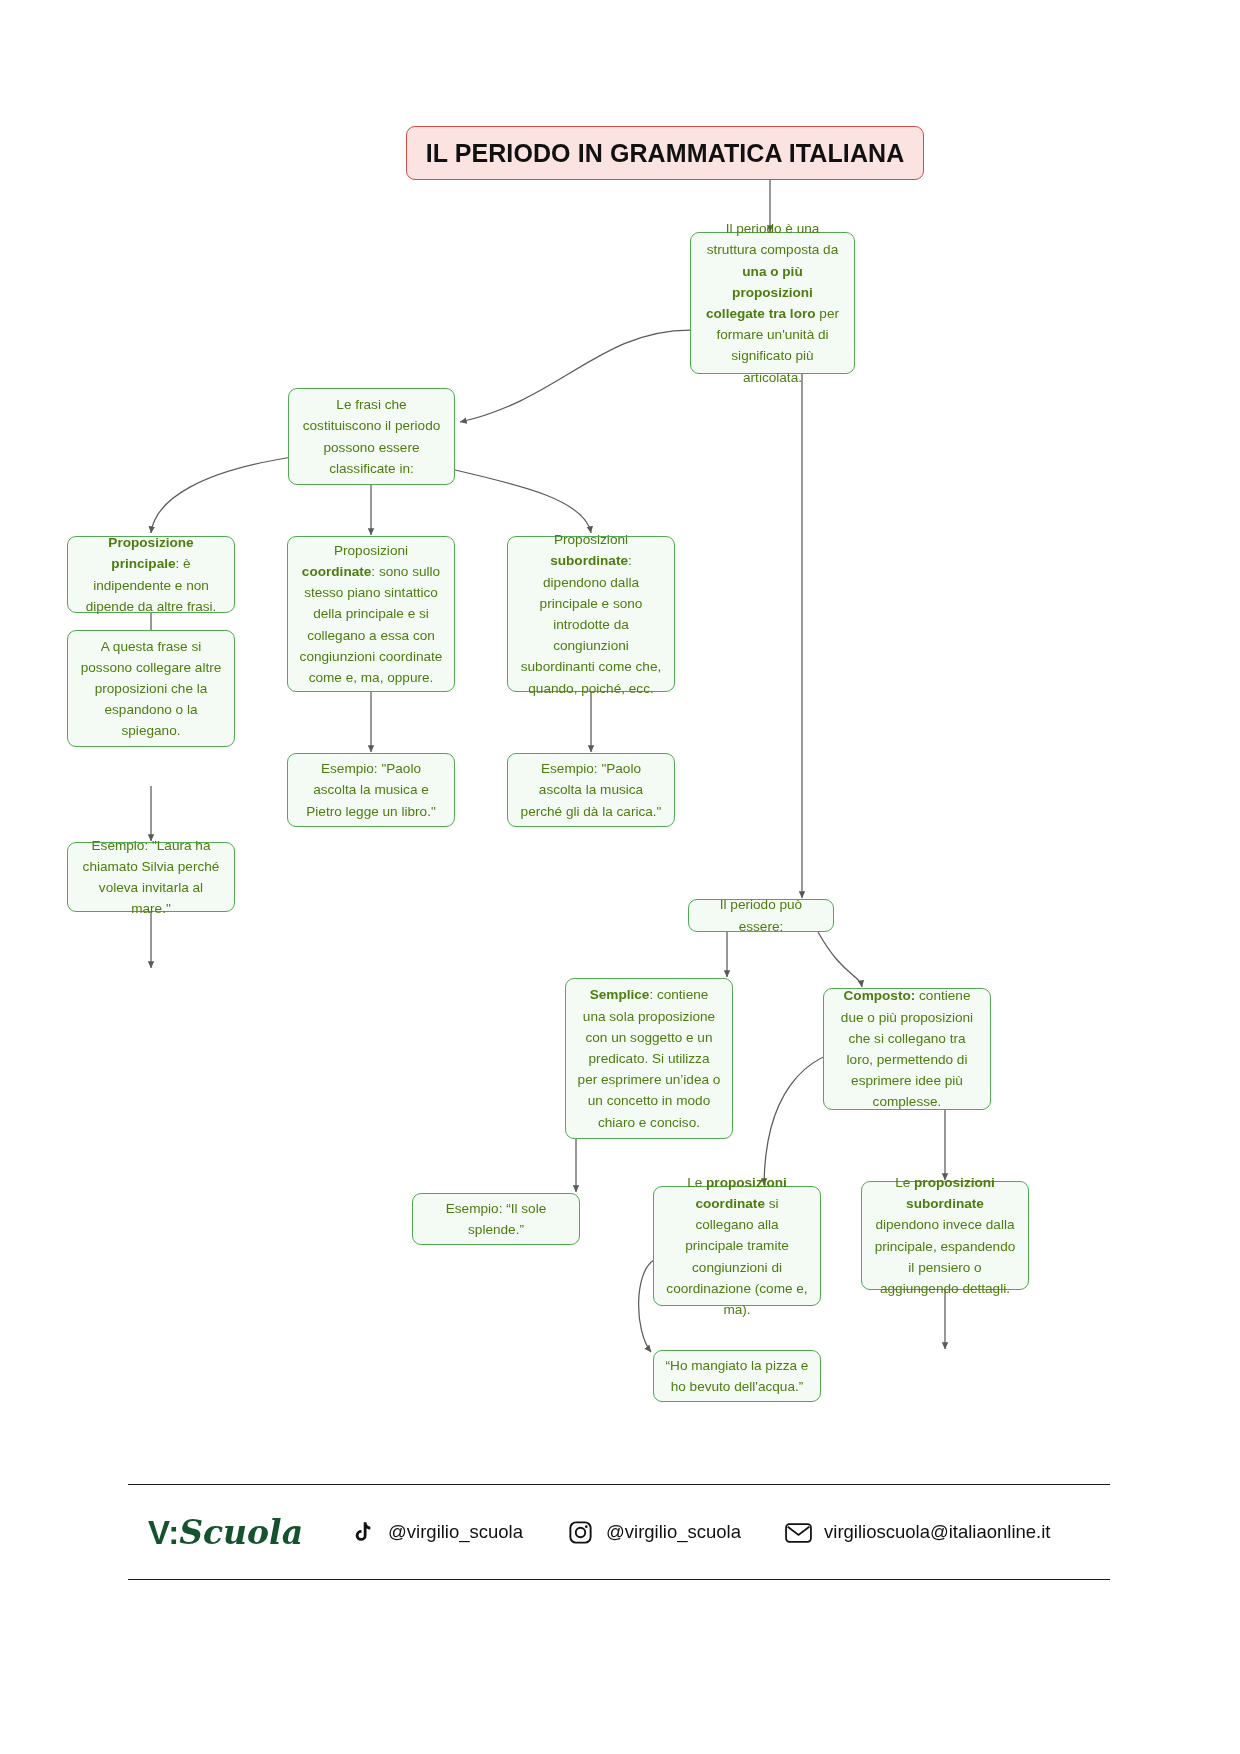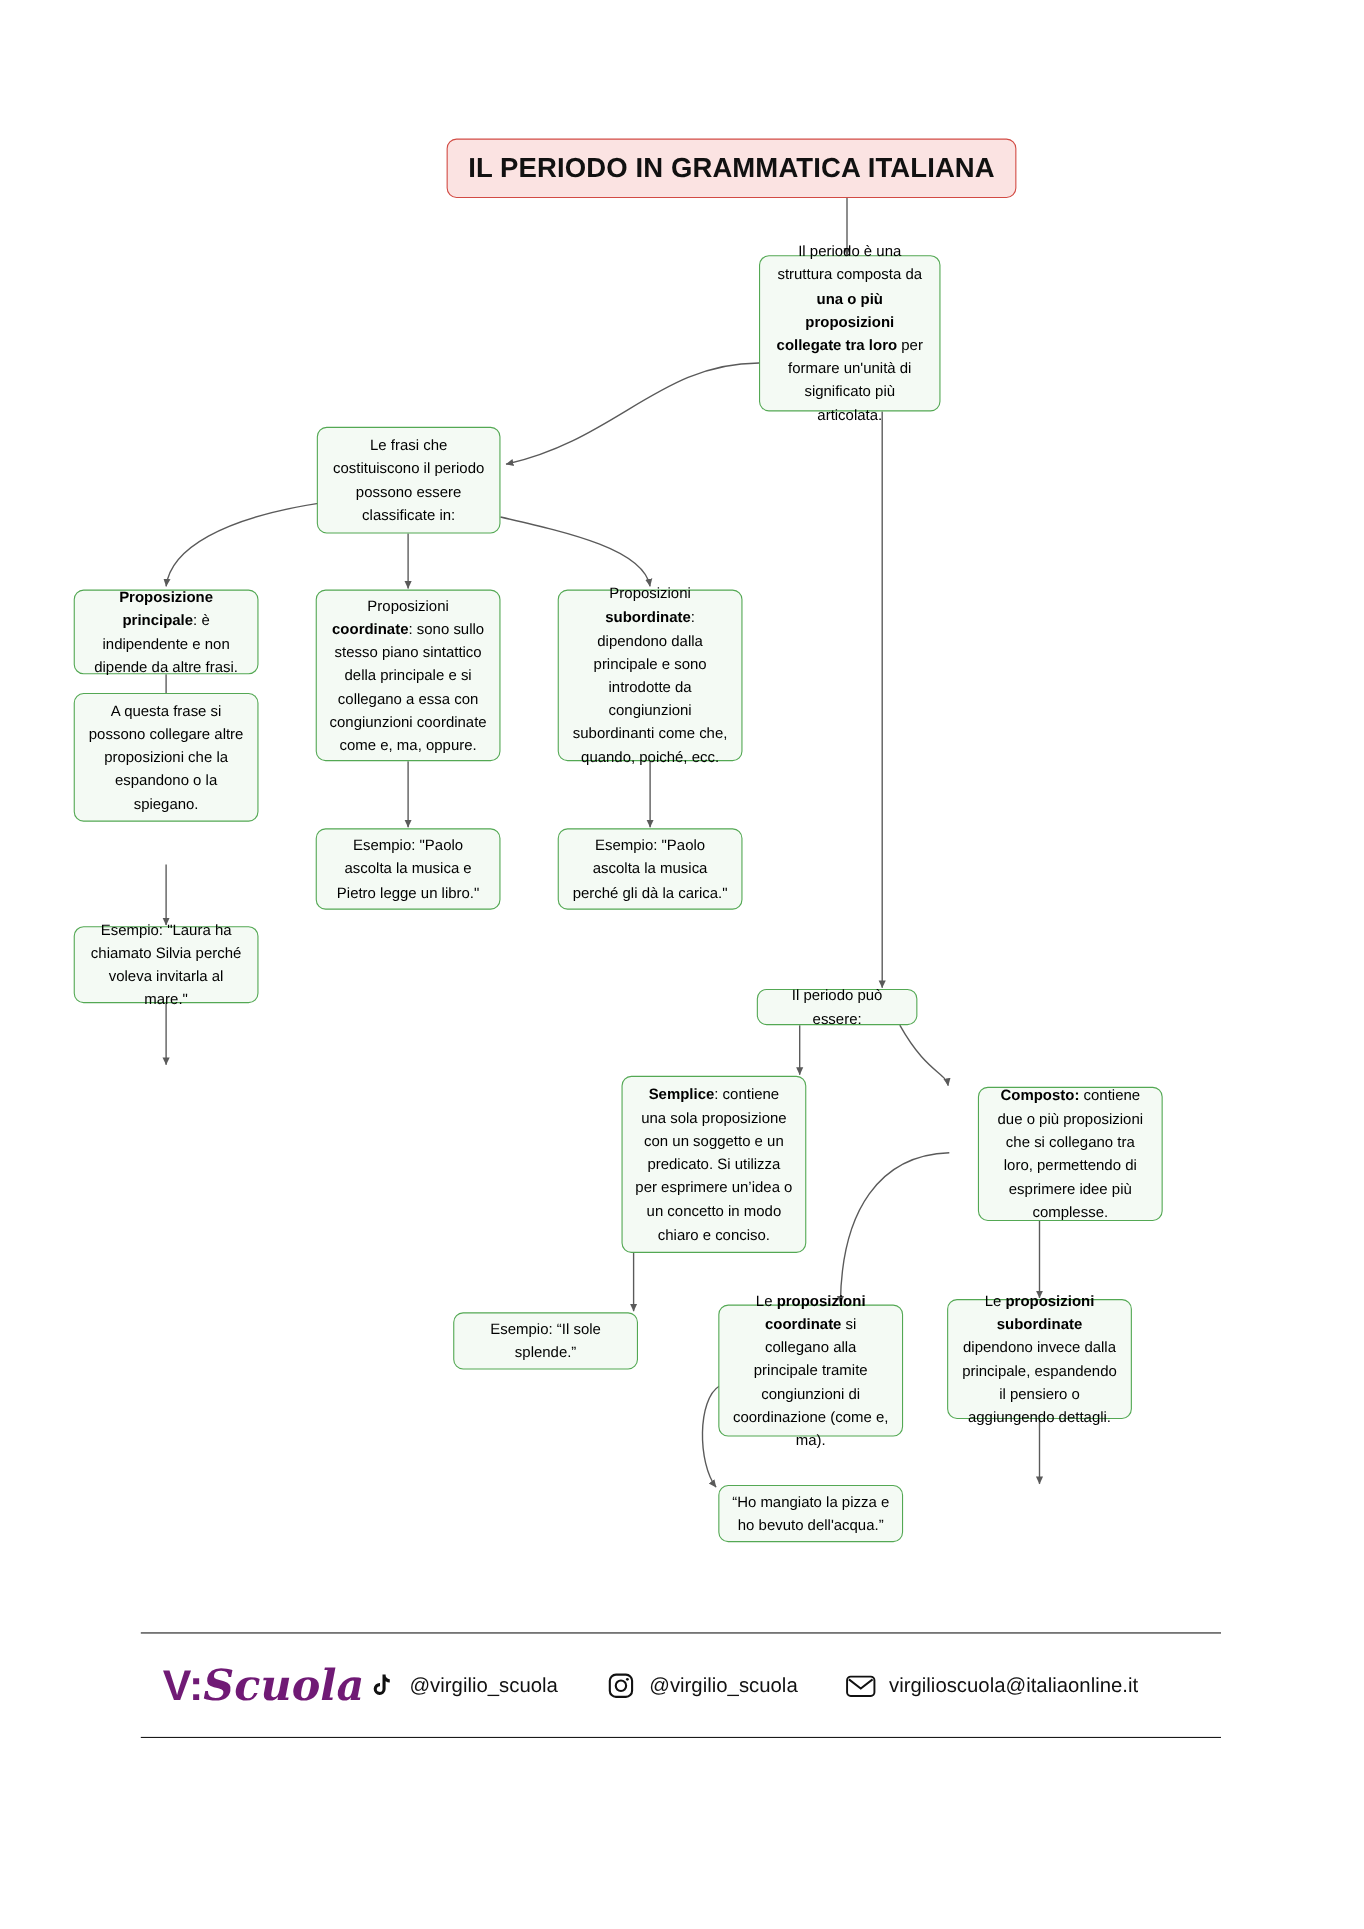--- a/index.html
+++ b/index.html
@@ -30,21 +30,21 @@
     background: #f4faf4;
     border: 1.6px solid #53a853;
     border-radius: 9px;
     display: flex;
     align-items: center;
     justify-content: center;
     text-align: center;
     padding: 9px 11px;
     font-size: 13.6px;
     line-height: 1.56;
-    color: #000000;
+    color: #4d7c0f;
   }
   .node span.t { display: block; }
   .node b { font-weight: 700; }
 
   .title-node {
     position: absolute;
     z-index: 3;
     background: #fbe3e2;
     border: 1.8px solid #d24b44;
     border-radius: 9px;
@@ -65,25 +65,26 @@
     width: 982px; height: 96px;
     border-top: 1.6px solid #1a1a1a;
     border-bottom: 1.6px solid #1a1a1a;
     display: flex;
     align-items: center;
     z-index: 4;
     background: #fff;
   }
   .brand {
     font-family: "DejaVu Serif", serif;
-    font-size: 39px;
+    font-size: 33px;
     font-weight: 700;
     font-style: italic;
     margin-left: 20px;
-    color: #701a75;
+    margin-right: 44px;
+    color: #14532d;
     white-space: nowrap;
   }
   .brand .v { font-style: normal; font-family: "Liberation Sans", sans-serif; font-weight:700; }
   .social {
     display: flex;
     align-items: center;
     gap: 11px;
     margin-right: 42px;
     font-size: 18.5px;
     color: #111;
@@ -186,21 +187,21 @@
   </div>
 
   <div class="node" style="left:688px; top:899px; width:146px; height:33px;">
     <span class="t">Il periodo può essere:</span>
   </div>
 
   <div class="node" style="left:565px; top:978px; width:168px; height:161px;">
     <span class="t"><b>Semplice</b><span>: contiene una sola proposizione con un soggetto e un predicato. Si utilizza per esprimere un’idea o un concetto in modo chiaro e conciso.</span></span>
   </div>
 
-  <div class="node" style="left:889px; top:988px; width:168px; height:122px;">
+  <div class="node" style="left:823px; top:988px; width:168px; height:122px;">
     <span class="t"><b>Composto:</b><span> contiene due o più proposizioni che si collegano tra loro, permettendo di esprimere idee più complesse.</span></span>
   </div>
 
   <div class="node" style="left:412px; top:1193px; width:168px; height:52px;">
     <span class="t">Esempio: “Il sole splende.”</span>
   </div>
 
   <div class="node" style="left:653px; top:1186px; width:168px; height:120px;">
     <span class="t"><span>Le </span><b>proposizioni coordinate</b><span> si collegano alla principale tramite congiunzioni di coordinazione (come e, ma).</span></span>
   </div>

